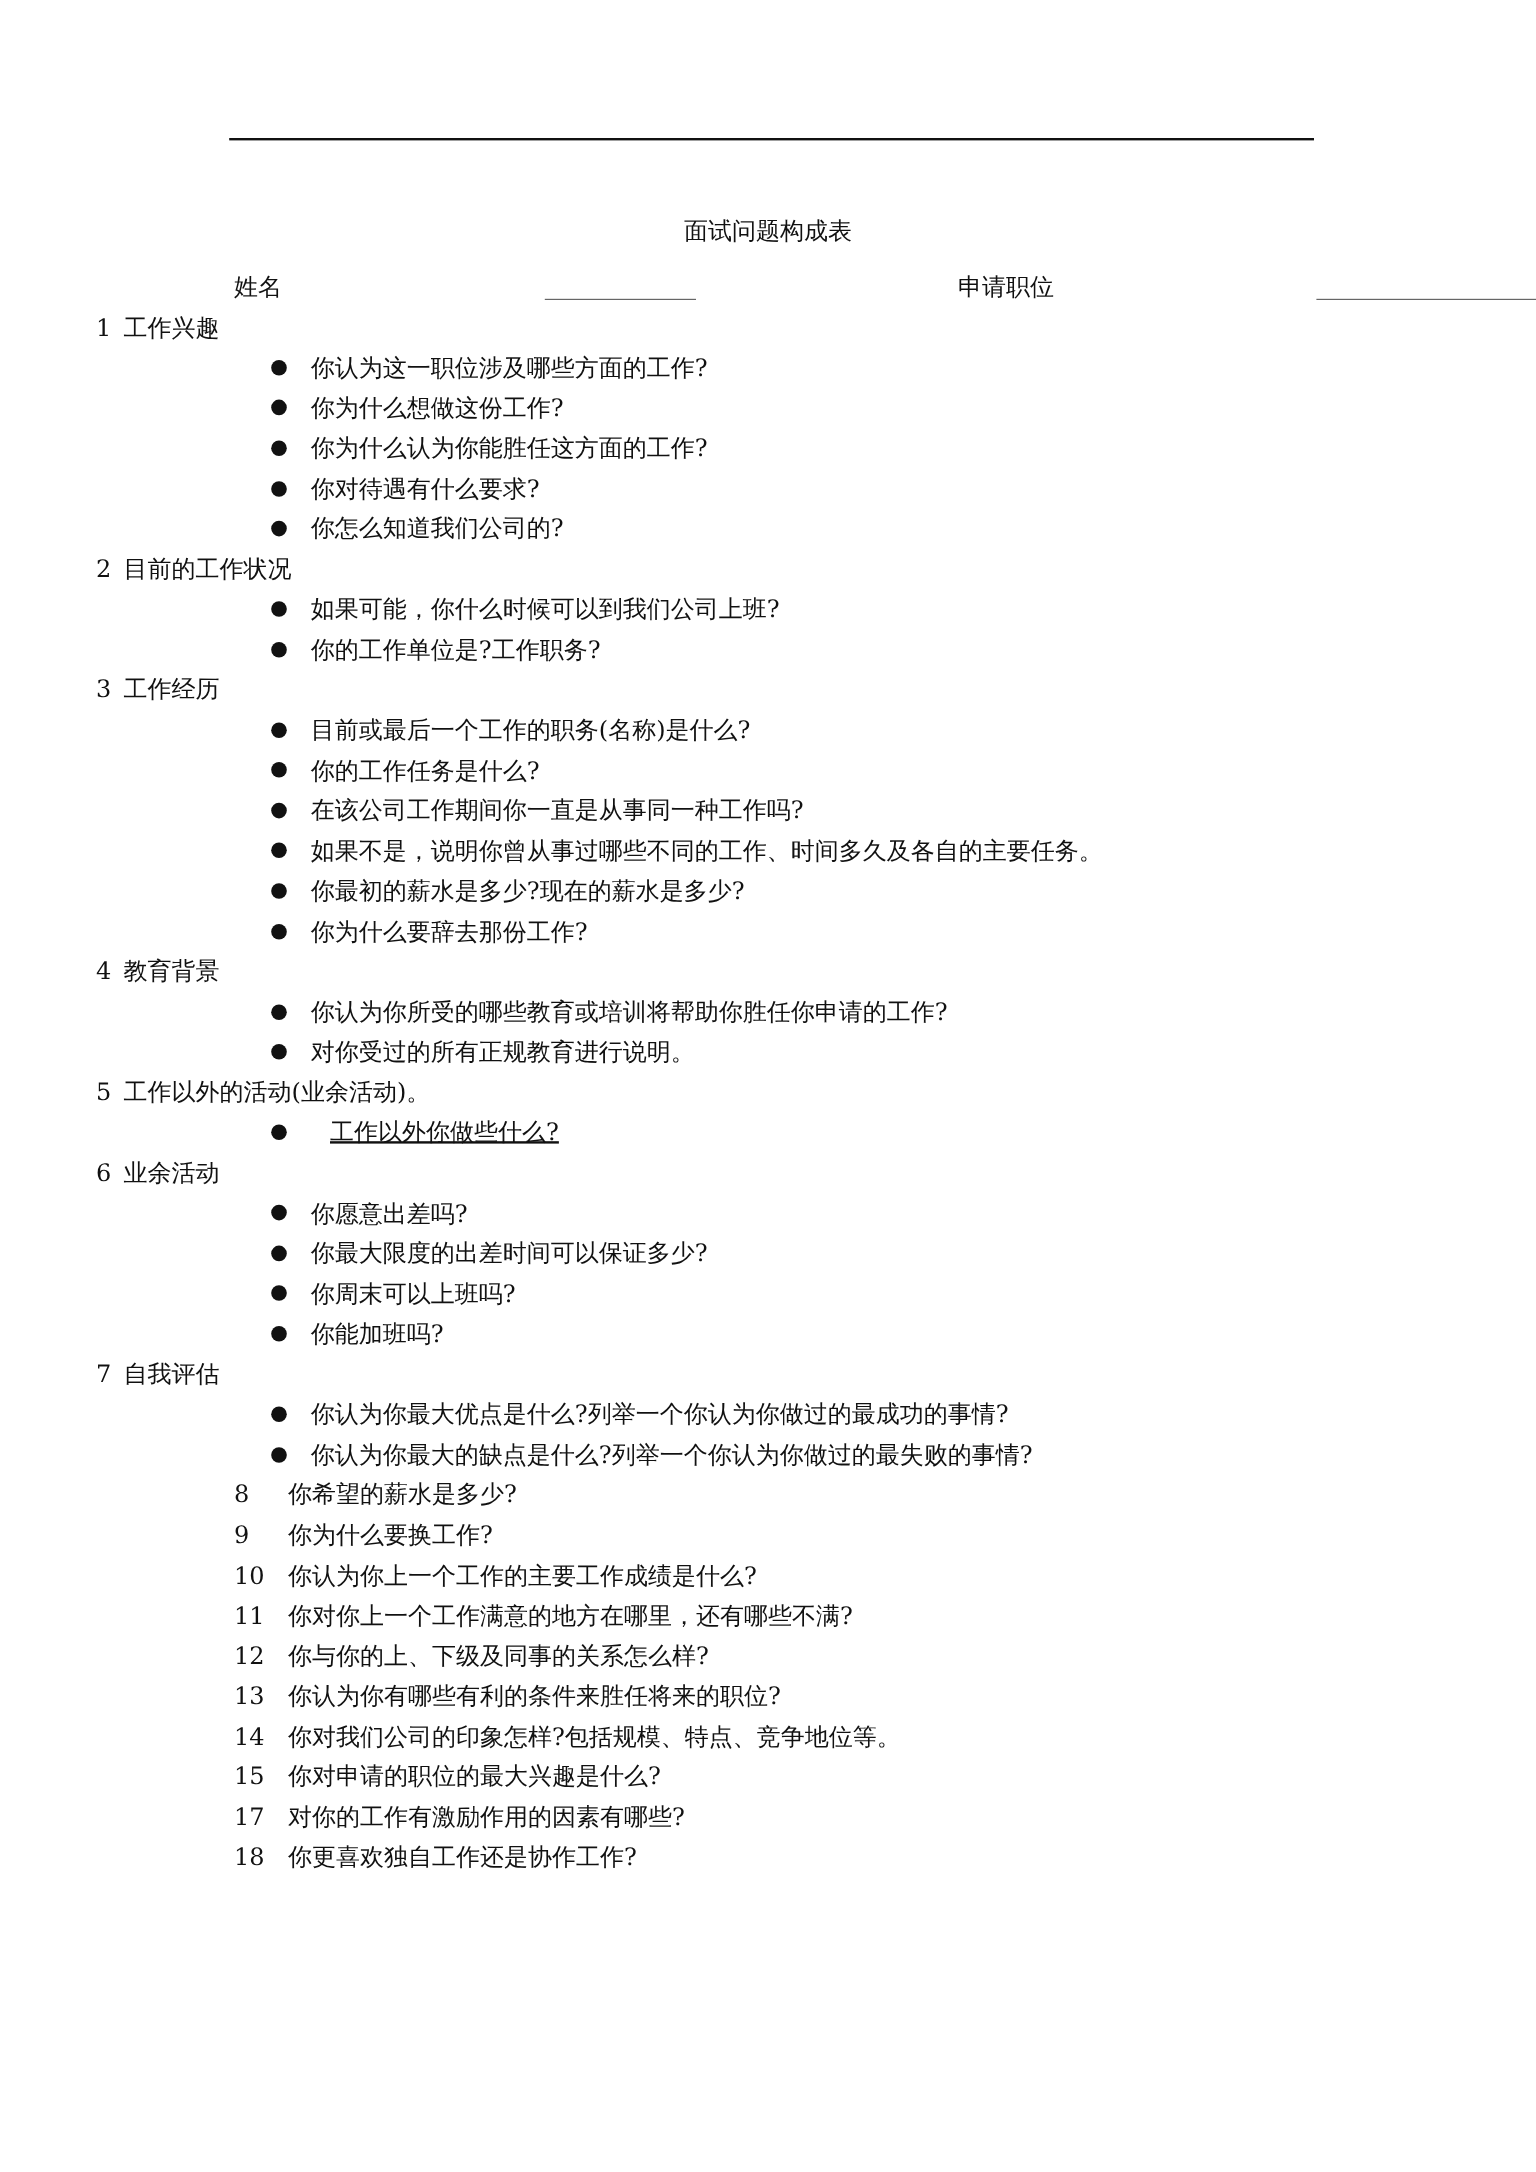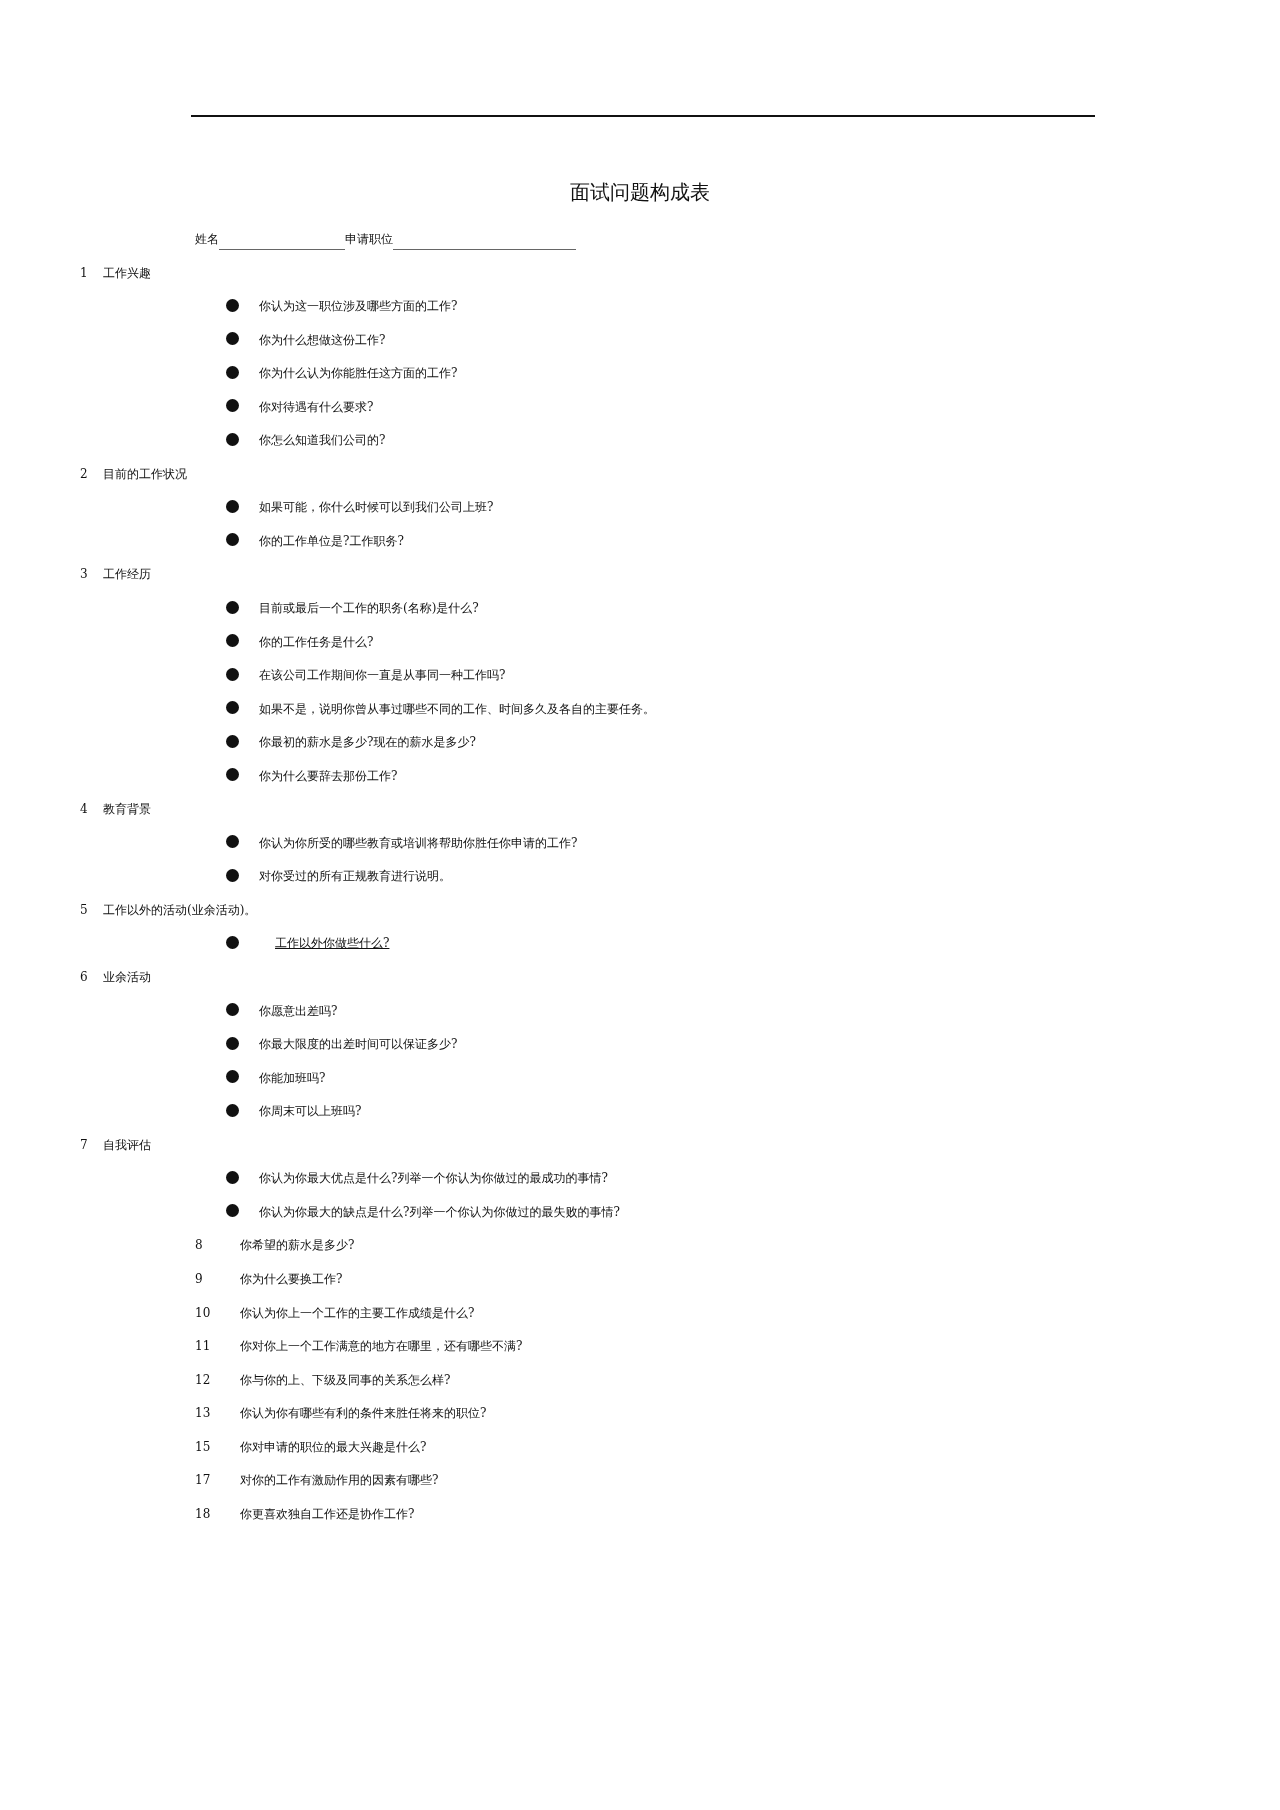--- a/index.html
+++ b/index.html
@@ -2,21 +2,21 @@
 <html><head>
 <meta charset="utf-8">
 <style>
   html, body { margin: 0; padding: 0; background: #ffffff; }
   body { width: 1280px; height: 1810px; position: relative; overflow: hidden;
          font-family: "DejaVu Serif", "Liberation Serif", serif; color: #111111; }
   .rule { position: absolute; left: 191px; top: 115px; width: 904px; height: 2px; background: #111; }
   .title { position: absolute; left: 0; width: 1280px; top: 174px; text-align: center;
            font-size: 20px; line-height: 36px; letter-spacing: 0px; }
   .rows { position: absolute; left: 0; top: 223px; width: 1280px; }
-  .row { height: 33.55px; line-height: 33.55px; font-size: 12px; white-space: nowrap; position: relative; }
+  .row { height: 33.55px; line-height: 33.55px; font-size: 20px; white-space: nowrap; position: relative; justify-content: space-between; }
   .name-line { padding-left: 195px; display: flex; align-items: center; }
   .blank { display: inline-block; border-bottom: 1.5px solid #666; height: 22px; margin-top: -2px; }
   .blank.name { width: 126px; }
   .blank.position { width: 183px; }
   .section { padding-left: 80px; }
   .section .num { display: inline-block; width: 23px; }
   .bullet-row { padding-left: 226px; }
   .bullet { display: inline-block; width: 13px; height: 13px; border-radius: 50%; background: #111;
             vertical-align: middle; margin-top: -3px; }
   .bullet-text { display: inline-block; margin-left: 20px; }
@@ -74,32 +74,33 @@
   <div class="row section">
     <span class="num">5</span><span>工作以外的活动(业余活动)。</span>
   </div>
   <div class="row bullet-row"><span class="bullet"></span><span class="bullet-text extra">工作以外你做些什么?</span></div>
 
   <div class="row section">
     <span class="num">6</span><span>业余活动</span>
   </div>
   <div class="row bullet-row"><span class="bullet"></span><span class="bullet-text">你愿意出差吗?</span></div>
   <div class="row bullet-row"><span class="bullet"></span><span class="bullet-text">你最大限度的出差时间可以保证多少?</span></div>
+  <div class="row bullet-row"><span class="bullet"></span><span class="bullet-text">你周末可以上班吗?</span></div>
   <div class="row bullet-row"><span class="bullet"></span><span class="bullet-text">你能加班吗?</span></div>
-  <div class="row bullet-row"><span class="bullet"></span><span class="bullet-text">你周末可以上班吗?</span></div>
 
   <div class="row section">
     <span class="num">7</span><span>自我评估</span>
   </div>
   <div class="row bullet-row"><span class="bullet"></span><span class="bullet-text">你认为你最大优点是什么?列举一个你认为你做过的最成功的事情?</span></div>
   <div class="row bullet-row"><span class="bullet"></span><span class="bullet-text">你认为你最大的缺点是什么?列举一个你认为你做过的最失败的事情?</span></div>
 
   <div class="row qrow"><span class="num">8</span><span>你希望的薪水是多少?</span></div>
   <div class="row qrow"><span class="num">9</span><span>你为什么要换工作?</span></div>
   <div class="row qrow"><span class="num">10</span><span>你认为你上一个工作的主要工作成绩是什么?</span></div>
   <div class="row qrow"><span class="num">11</span><span>你对你上一个工作满意的地方在哪里，还有哪些不满?</span></div>
   <div class="row qrow"><span class="num">12</span><span>你与你的上、下级及同事的关系怎么样?</span></div>
   <div class="row qrow"><span class="num">13</span><span>你认为你有哪些有利的条件来胜任将来的职位?</span></div>
+  <div class="row qrow"><span class="num">14</span><span>你对我们公司的印象怎样?包括规模、特点、竞争地位等。</span></div>
   <div class="row qrow"><span class="num">15</span><span>你对申请的职位的最大兴趣是什么?</span></div>
   <div class="row qrow"><span class="num">17</span><span>对你的工作有激励作用的因素有哪些?</span></div>
   <div class="row qrow"><span class="num">18</span><span>你更喜欢独自工作还是协作工作?</span></div>
 
 </div>
 
 </body></html>

